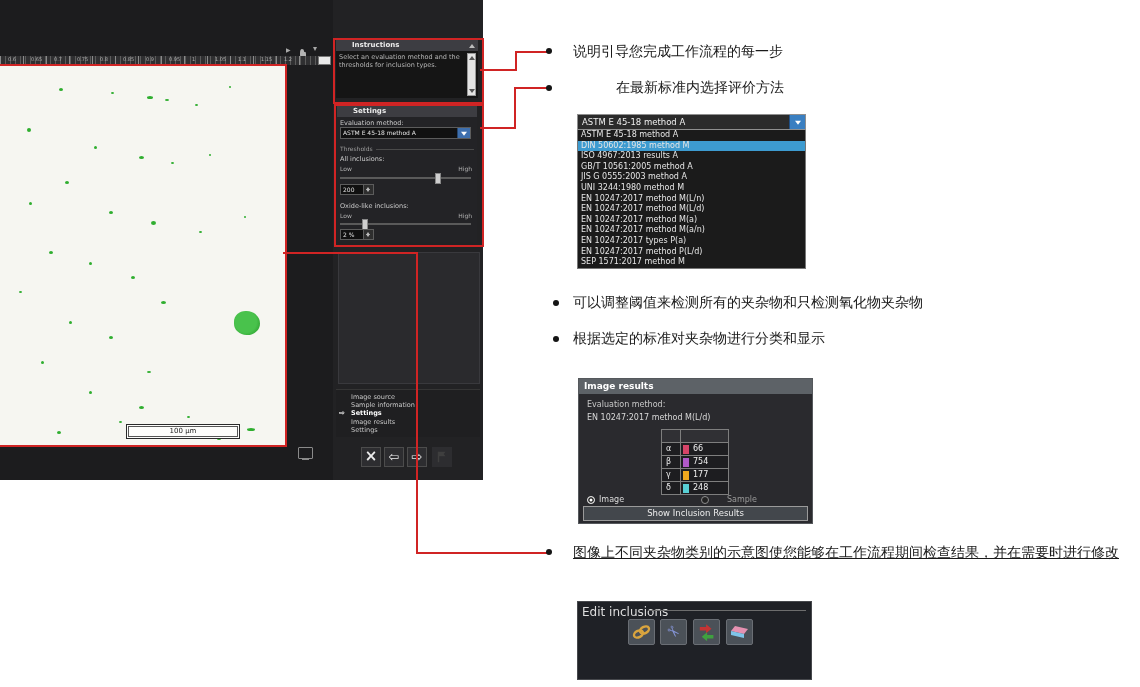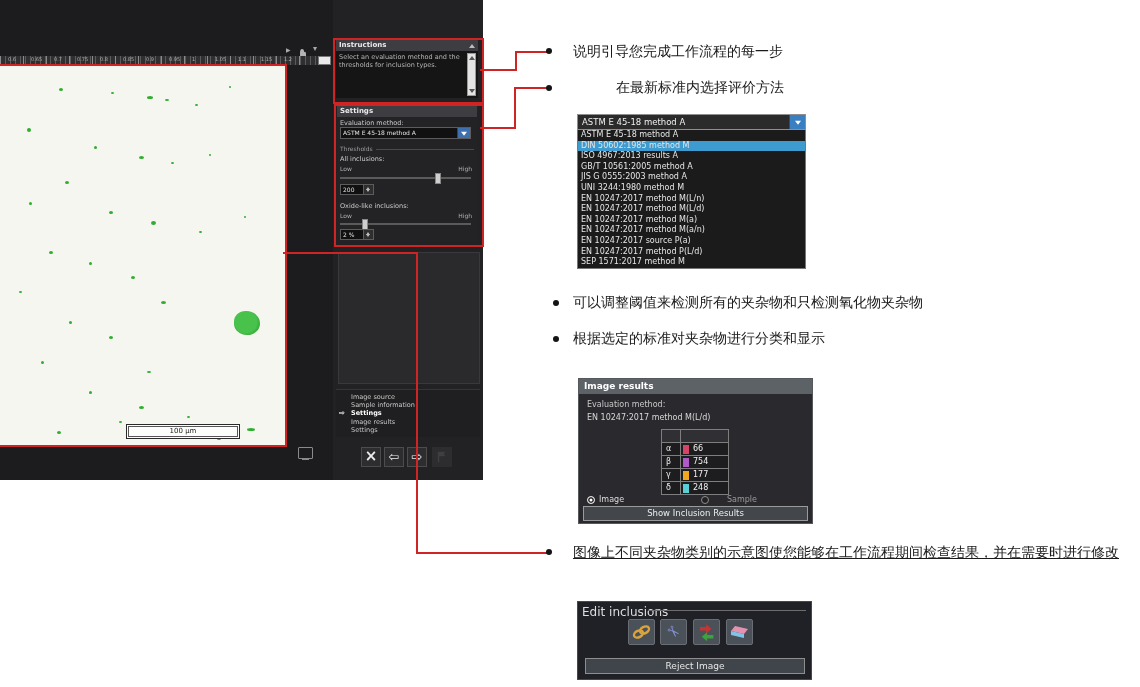--- a/index.html
+++ b/index.html
@@ -29,21 +29,21 @@
   .speck.blob{background:radial-gradient(circle at 45% 45%, #49c24c 0 55%, #1f8f22 100%);border-radius:46% 54% 50% 50%;}
   .scalebar{position:absolute;left:127px;top:358px;width:112px;height:13px;background:#fdfdfb;
             border:1px solid #2a2a2a;box-shadow:inset 0 0 0 1px #fdfdfb, inset 0 0 0 2px #555;
             font-size:7px;color:#1a1a1a;text-align:center;line-height:13px;}
   .display-icon{position:absolute;left:298px;top:447px;width:13px;height:10px;border:1px solid #8a8a8a;border-radius:1px;}
   .display-icon:after{content:"";position:absolute;left:3px;top:10px;width:7px;height:2px;background:#8a8a8a;}
 
   
   .wizard{position:absolute;left:333px;top:0;width:150px;height:480px;background:#222224;}
   .panel-h{height:11px;background:#3d3d42;color:#ececec;font-size:7px;font-weight:bold;
-           line-height:11px;padding-left:3px;position:relative;}
+           line-height:11px;padding-left:16px;position:relative;}
   .collapse{position:absolute;right:3px;top:4px;width:0;height:0;border-left:3px solid transparent;
             border-right:3px solid transparent;border-bottom:4px solid #bbb;}
   .instr{position:absolute;left:336px;top:40px;width:142px;height:58px;background:#151515;}
   .instr-body{position:absolute;left:0;top:11px;right:0;bottom:0;color:#b5b5b5;font-size:6.5px;
               line-height:1.3;padding:2px 15px 2px 3px;}
   .vsb{position:absolute;right:2px;top:13px;bottom:2px;width:9px;background:#e4e4e4;border:1px solid #9a9a9a;box-sizing:border-box;}
   .vsb .up,.vsb .dn{position:absolute;left:1px;width:0;height:0;border-left:3px solid transparent;border-right:3px solid transparent;}
   .vsb .up{top:2px;border-bottom:4px solid #555;}
   .vsb .dn{bottom:2px;border-top:4px solid #555;}
 
@@ -339,21 +339,21 @@
         <div class="dd-item">ASTM E 45-18 method A</div>
         <div class="dd-item" style="background: rgb(61, 155, 208);">DIN 50602:1985 method M</div>
         <div class="dd-item">ISO 4967:2013 results A</div>
         <div class="dd-item">GB/T 10561:2005 method A</div>
         <div class="dd-item">JIS G 0555:2003 method A</div>
         <div class="dd-item">UNI 3244:1980 method M</div>
         <div class="dd-item">EN 10247:2017 method M(L/n)</div>
         <div class="dd-item">EN 10247:2017 method M(L/d)</div>
         <div class="dd-item">EN 10247:2017 method M(a)</div>
         <div class="dd-item">EN 10247:2017 method M(a/n)</div>
-        <div class="dd-item">EN 10247:2017 source P(a)</div>
+        <div class="dd-item">EN 10247:2017 types P(a)</div>
         <div class="dd-item">EN 10247:2017 method P(L/d)</div>
         <div class="dd-item">SEP 1571:2017 method M</div>
       </div>
   </div>
 
   <div class="ir">
     <div class="ir-h">Image results</div>
     <div class="ir-lab" style="top:21px;">Evaluation method:</div>
     <div class="ir-lab" style="top:34px;color:#d8d8d8;">EN 10247:2017 method M(L/d)</div>
     <div class="res-table" id="res-table">
@@ -416,16 +416,15 @@
         <path d="M2,5.5 h7 v-3 l6,5 -6,5 v-3 h-7 z" fill="#c43434" transform="translate(0,-2) scale(0.9)"></path>
         <path d="M16,11 h-7 v-3 l-6,5 6,5 v-3 h7 z" fill="#3fa03f" transform="translate(1,1) scale(0.9)"></path>
       </svg>
     </div>
     <div class="ei-btn" style="left:148px;">
       <svg width="19" height="15" viewBox="0 0 19 15">
         <polygon points="5,1 18,4 14,9 1,6" fill="#e591b1"></polygon>
         <polygon points="1,6 14,9 14,13 1,10" fill="#7fc4e8"></polygon>
       </svg>
     </div>
-    <div class="ei-reject">Reject Image</div>
   </div>
 
 </div>
 
 </body></html>

